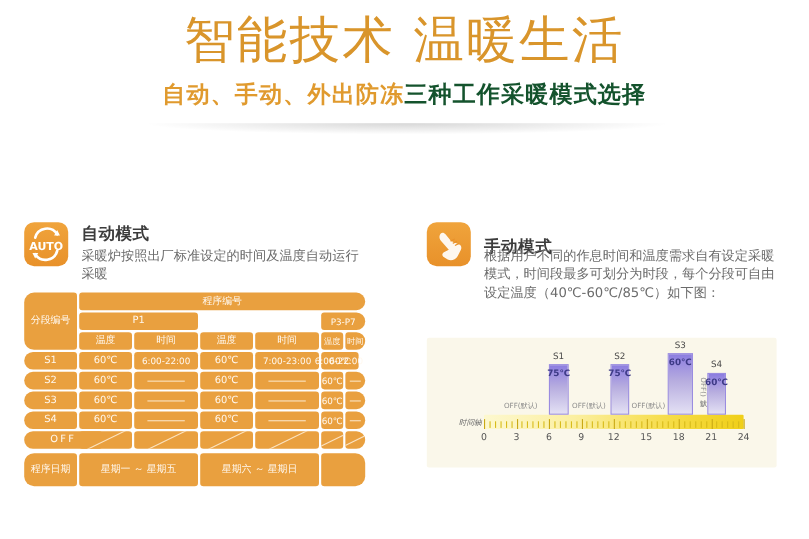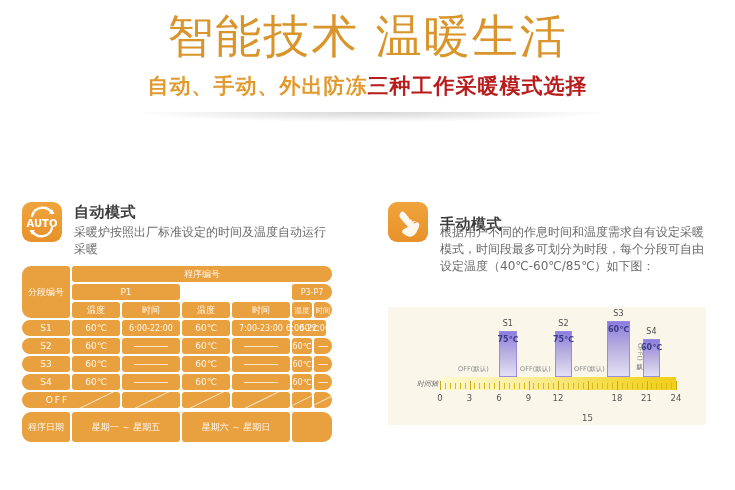--- a/index.html
+++ b/index.html
@@ -13,21 +13,21 @@
   .title-main{
     position:absolute;left:0;top:8px;width:735px;text-align:center;
     font-size:46px;line-height:56px;color:#d9952b;letter-spacing:2px;
     font-family:"DejaVu Sans","Liberation Sans",sans-serif;
   }
   .title-sub{
     position:absolute;left:0;top:72px;width:735px;text-align:center;
     font-size:21px;line-height:28px;letter-spacing:1px;
   }
   .title-sub .hl{color:#e09a2e;font-weight:bold;}
-  .title-sub .norm{color:#b91c1c;font-weight:bold;}
+  .title-sub .norm{color:#14532d;font-weight:bold;}
   .header-shadow{
     position:absolute;left:135px;top:112px;width:470px;height:10px;
     background:radial-gradient(ellipse at 50% 0%,rgba(0,0,0,.16) 0%,rgba(0,0,0,0) 72%);
   }
 
   
   .mode-icon{
     position:absolute;width:40px;height:40px;border-radius:9px;
     background:linear-gradient(180deg,#f0a43c 0%,#e8912a 100%);
   }
@@ -274,21 +274,21 @@
       <div class="tick" style="left: 226.167px;"></div>
       <div class="tick" style="left: 231.083px;"></div>
       <div class="tick maj" style="left: 236px;"></div>
     </div>
   <div id="chart-layer">
       <div class="tick-txt" style="left: 52px;">0</div>
       <div class="tick-txt" style="left: 81.5px;">3</div>
       <div class="tick-txt" style="left: 111px;">6</div>
       <div class="tick-txt" style="left: 140.5px;">9</div>
       <div class="tick-txt" style="left: 170px;">12</div>
-      <div class="tick-txt" style="left: 199.5px; margin-top: 20px;">15</div>
+      <div class="tick-txt" style="left: 199.5px;">15</div>
       <div class="tick-txt" style="left: 229px;">18</div>
       <div class="tick-txt" style="left: 258.5px;">21</div>
       <div class="tick-txt" style="left: 288px;">24</div>
       <div class="bar" style="left: 111px; width: 17.7px; height: 46px;">
         <span class="bar-name">S1</span>
         <span class="bar-val">75℃</span>
       </div>
       <div class="bar" style="left: 167.05px; width: 16.7167px; height: 46px;">
         <span class="bar-name">S2</span>
         <span class="bar-val">75℃</span>

